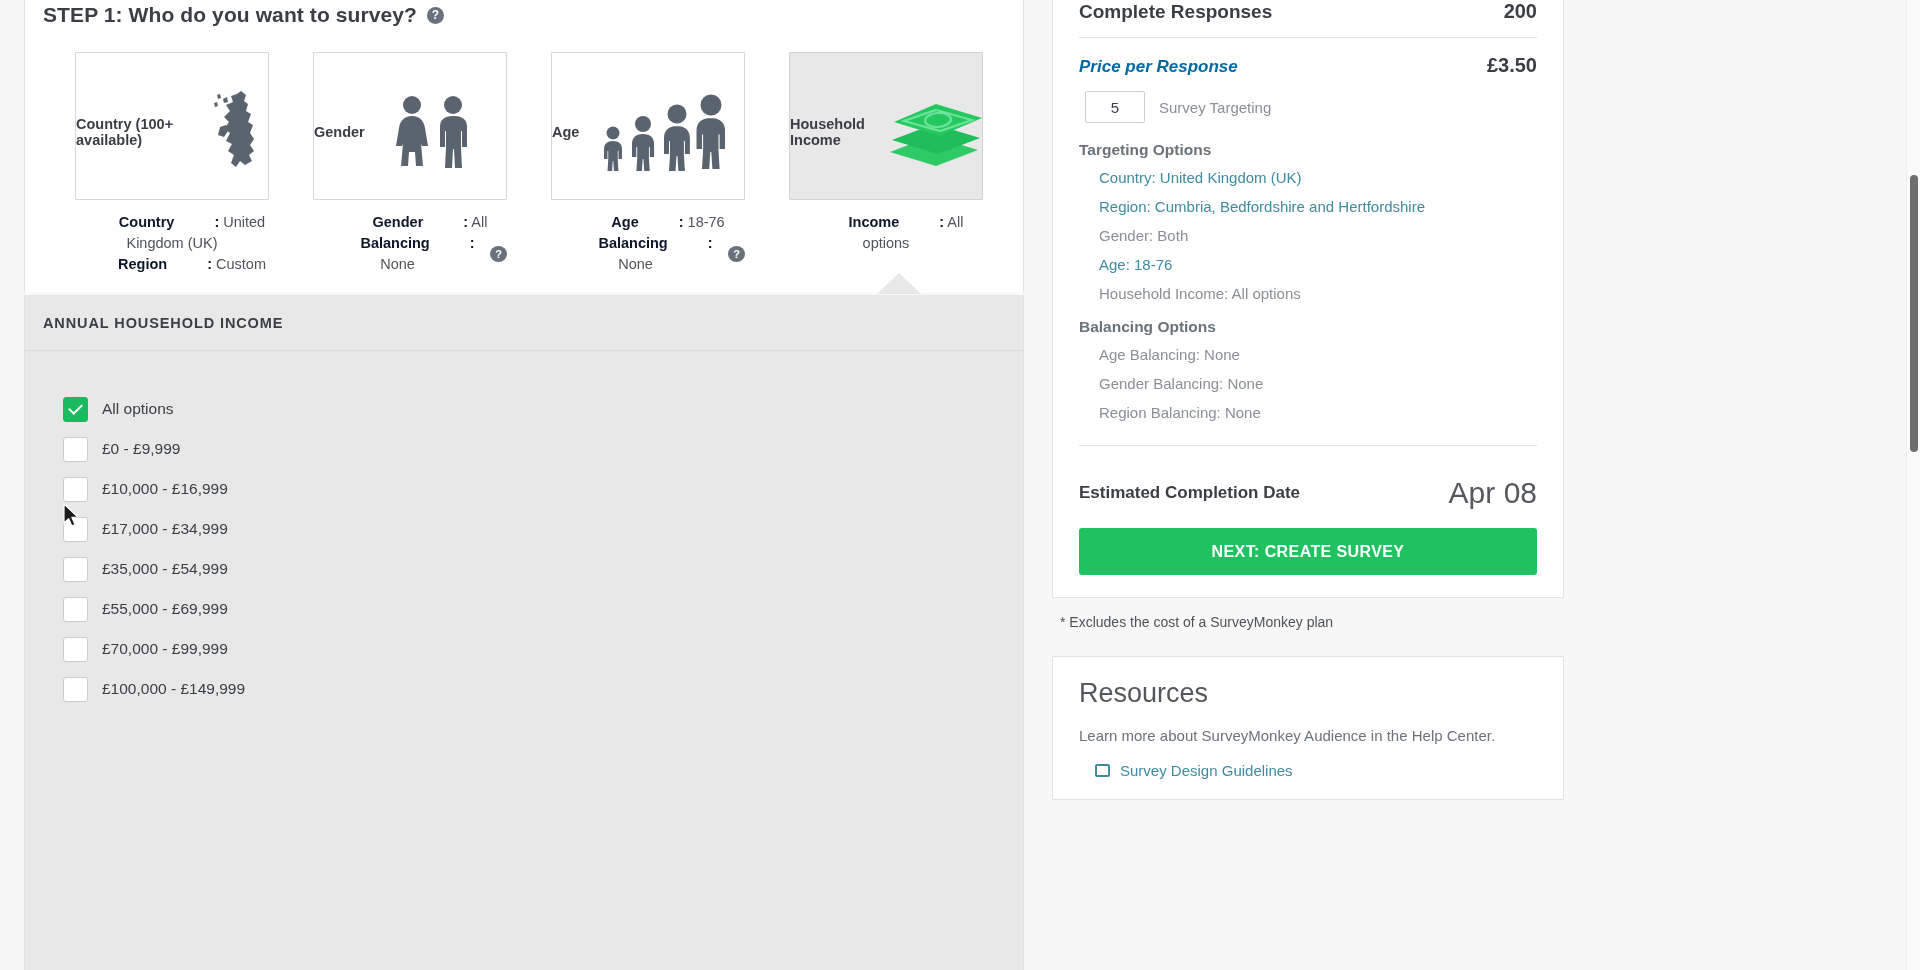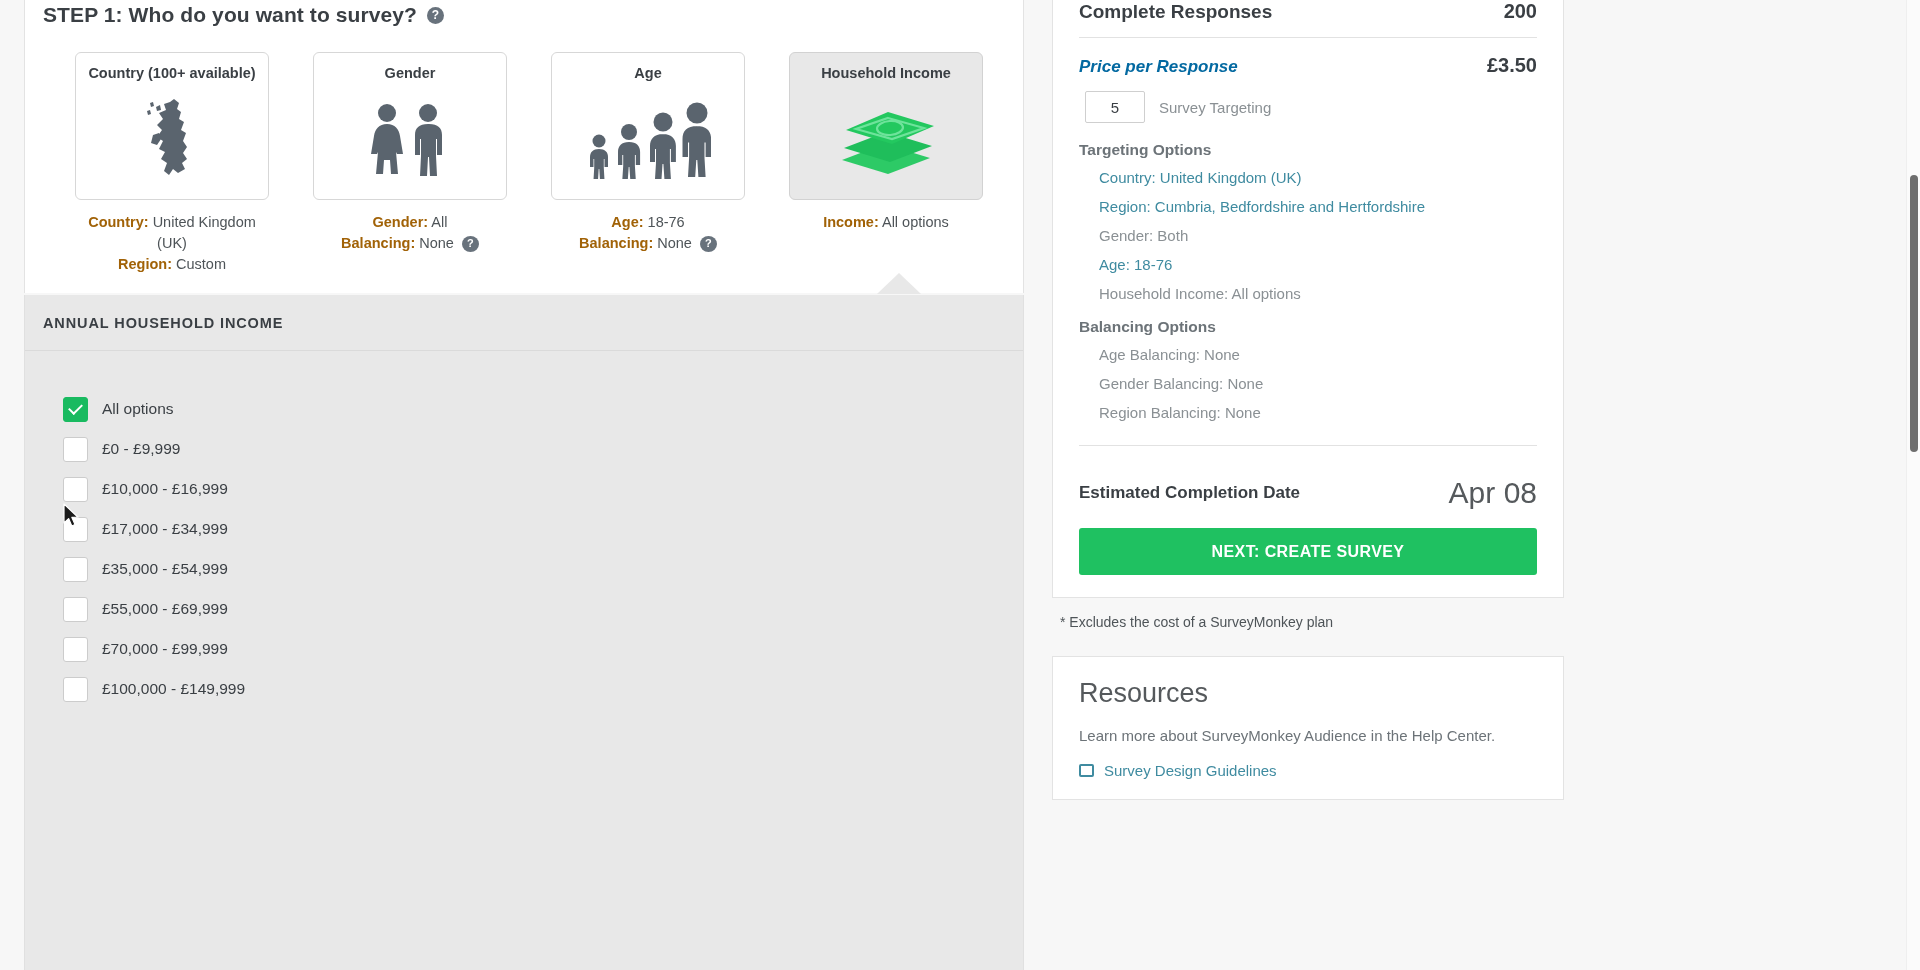--- a/index.html
+++ b/index.html
@@ -58,35 +58,35 @@
     display: flex;
     padding: 22px 40px 0 50px;
     gap: 44px;
     align-items: flex-start;
   }
   .card-wrap { width: 194px; display: flex; flex-direction: column; align-items: center; }
   .card-box {
     width: 194px; height: 148px;
     border: 1px solid #d7d7d7;
     background: #fff;
-    border-radius: 6px;
-    display: flex; flex-direction: column; align-items: center;
+    border-radius: 1px;
+    display: flex; flex-direction: row; align-items: center;
     padding-top: 12px;
     cursor: pointer;
   }
   .card-box.selected { background: #e8e8e8; border-color: #d2d2d2; }
   .card-label {
     font-size: 14.5px; font-weight: bold; color: #3a3f44;
   }
   .card-icon { flex: 1; display: flex; align-items: center; justify-content: center; width: 100%; }
   .card-meta {
     margin-top: 12px; text-align: center;
     font-size: 14.5px; color: #4e5458; line-height: 21px;
   }
-  .card-meta b { color: #a16207; }
+  .card-meta b { color: #0f172a; margin-left: 40px; }
   .card-meta .line { display: block; }
   .card-meta .line.with-icon { display: flex; align-items: center; justify-content: center; gap: 8px; }
 
   
   .caret {
     position: absolute;
     left: 852px; bottom: -1px;
     width: 0; height: 0;
     border-left: 22px solid transparent;
     border-right: 22px solid transparent;
@@ -188,21 +188,21 @@
 
   .footnote { font-size: 14px; color: #4e5458; padding: 16px 0 0 8px; }
 
   .resources-card {
     background: #fff; border: 1px solid #e3e3e3;
     margin-top: 26px;
     padding: 21px 26px 20px 26px;
   }
   .res-title { font-size: 27px; color: #55595c; font-weight: 300; padding-bottom: 18px; }
   .res-sub { font-size: 15px; color: #6c7378; padding-bottom: 18px; }
-  .res-item { display: flex; align-items: center; gap: 10px; font-size: 15px; color: #3f8ba0; cursor: pointer;}
+  .res-item { display: flex; align-items: center; gap: 10px; font-size: 15px; color: #3f8ba0; cursor: pointer; margin-left: 16px;}
   .res-box { width: 15px; height: 13px; border: 2px solid #3f8ba0; border-radius: 2px; flex: 0 0 15px;}
 
   
   #scrollbar {
     position: absolute; right: 0; top: 0;
     width: 14px; height: 970px;
     background: #fbfbfb;
     border-left: 1px solid #efefef;
   }
   #scroll-thumb {

